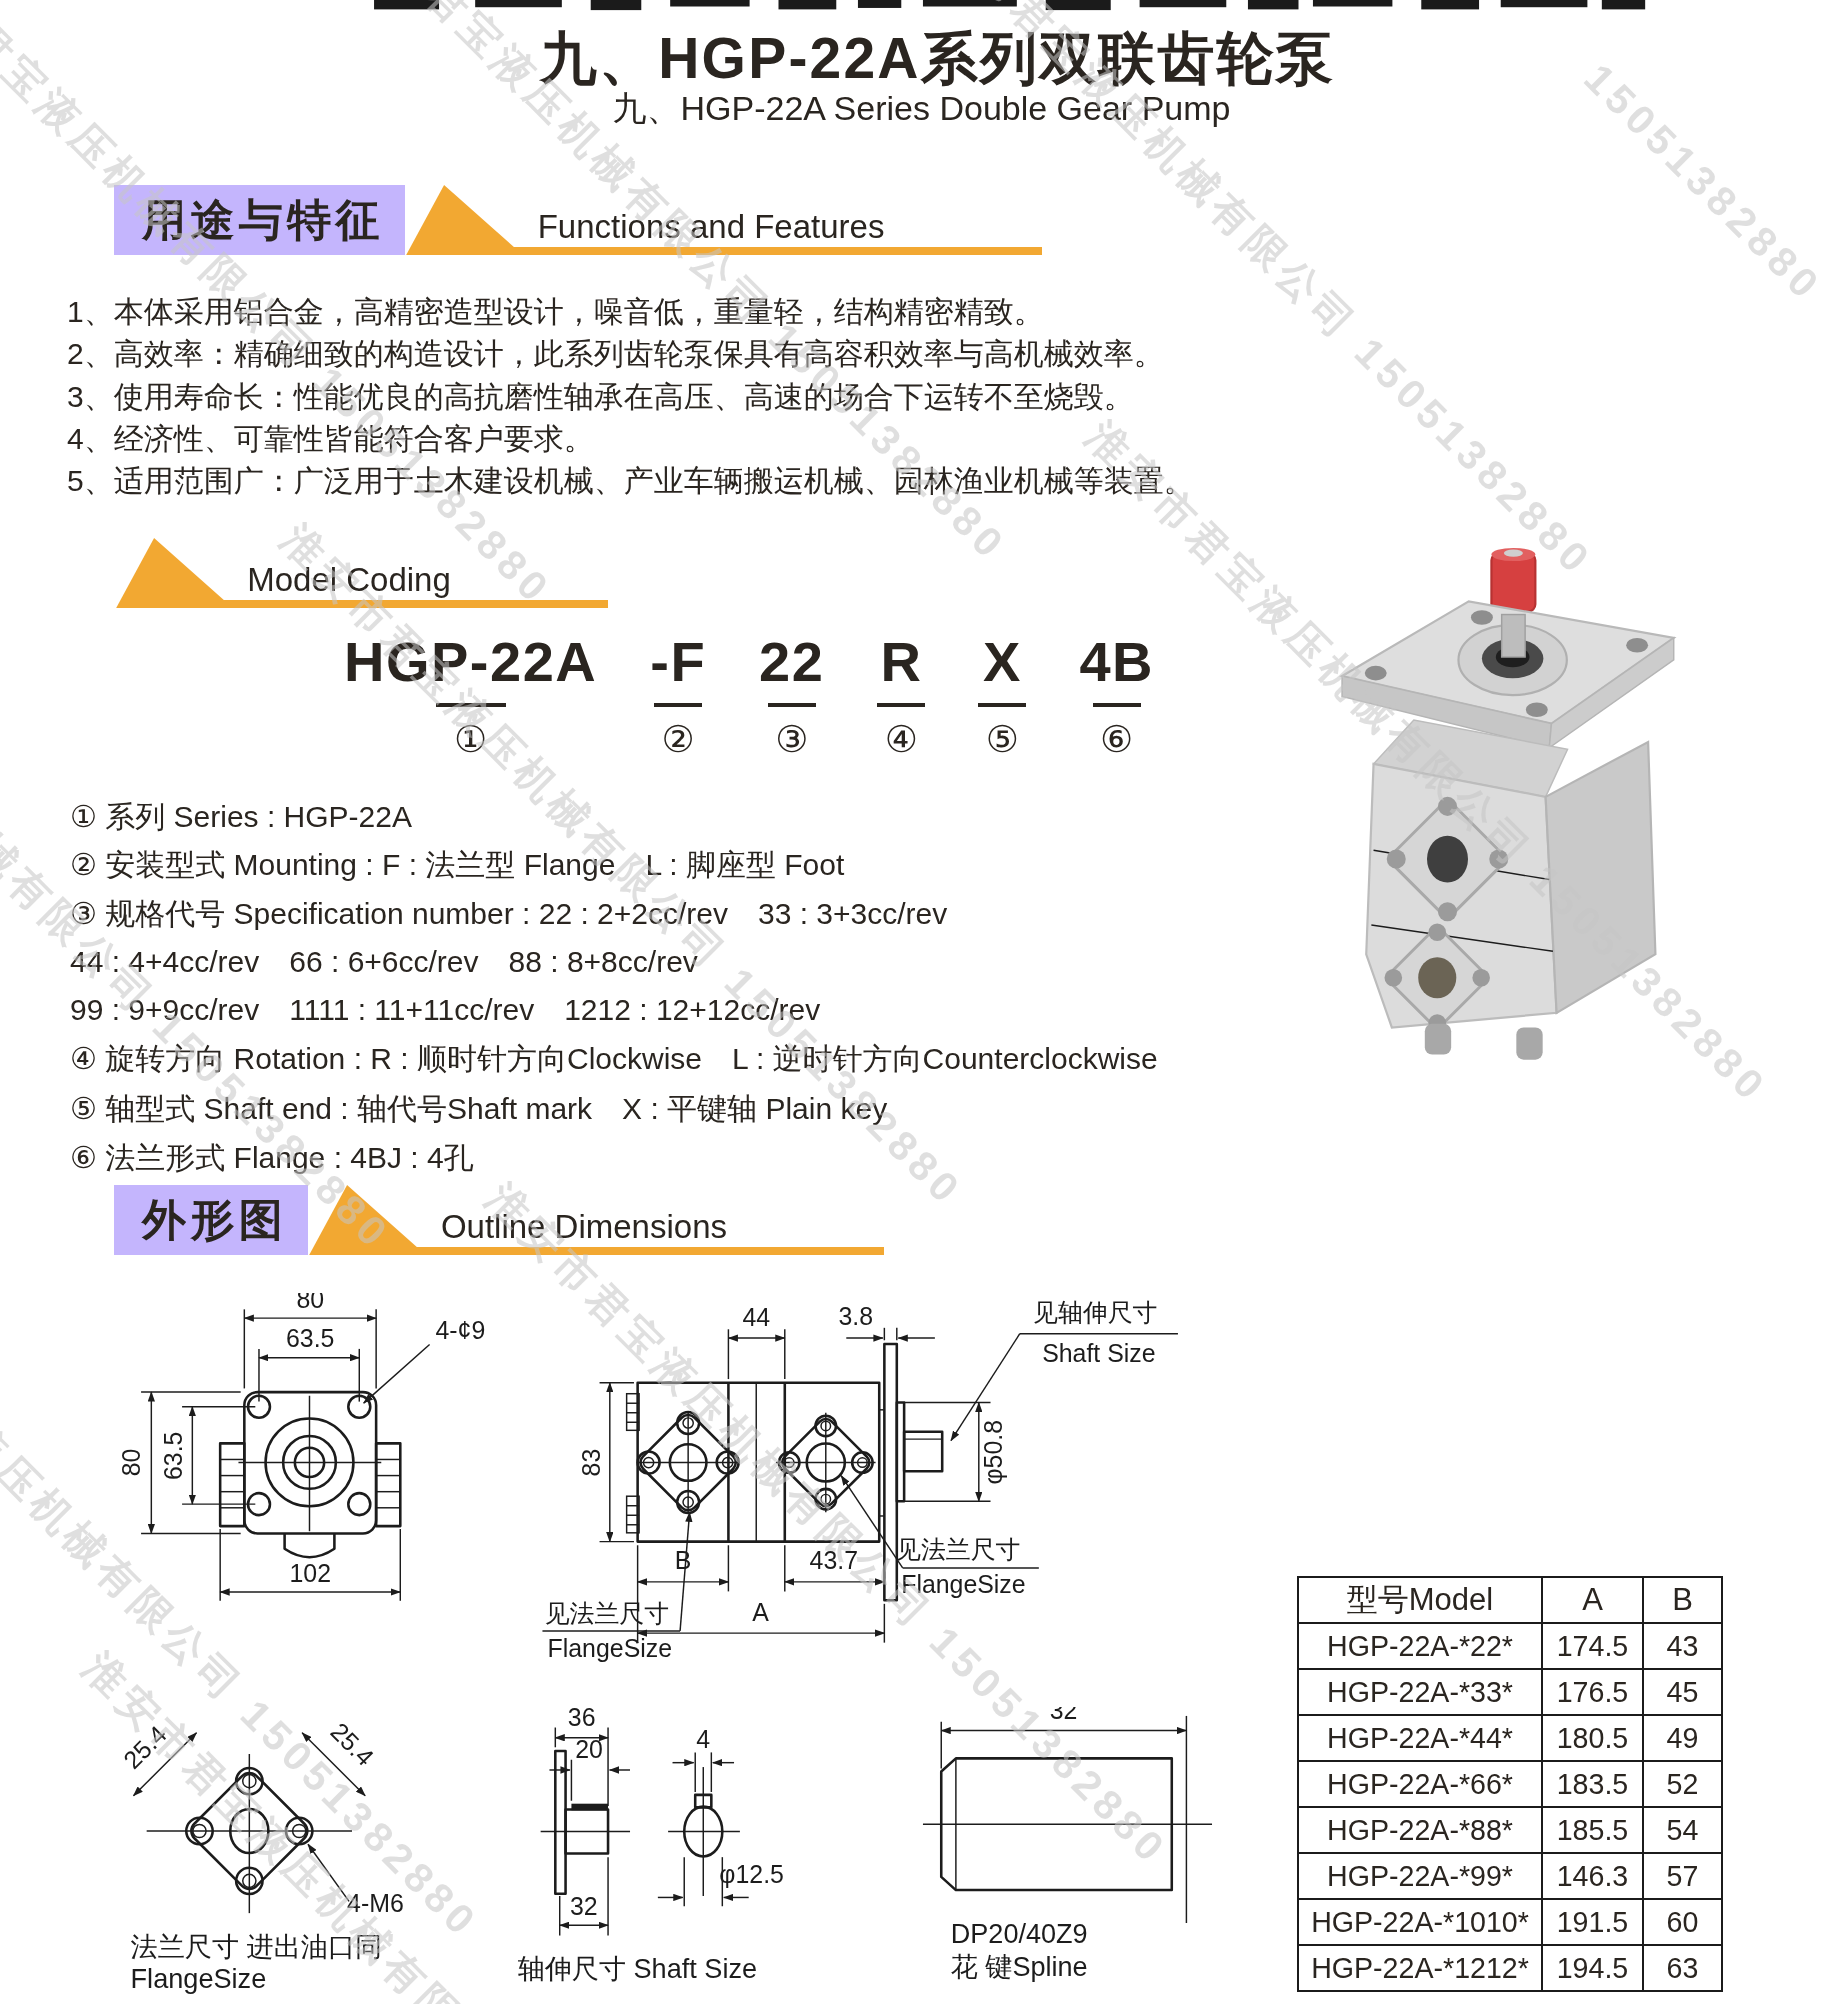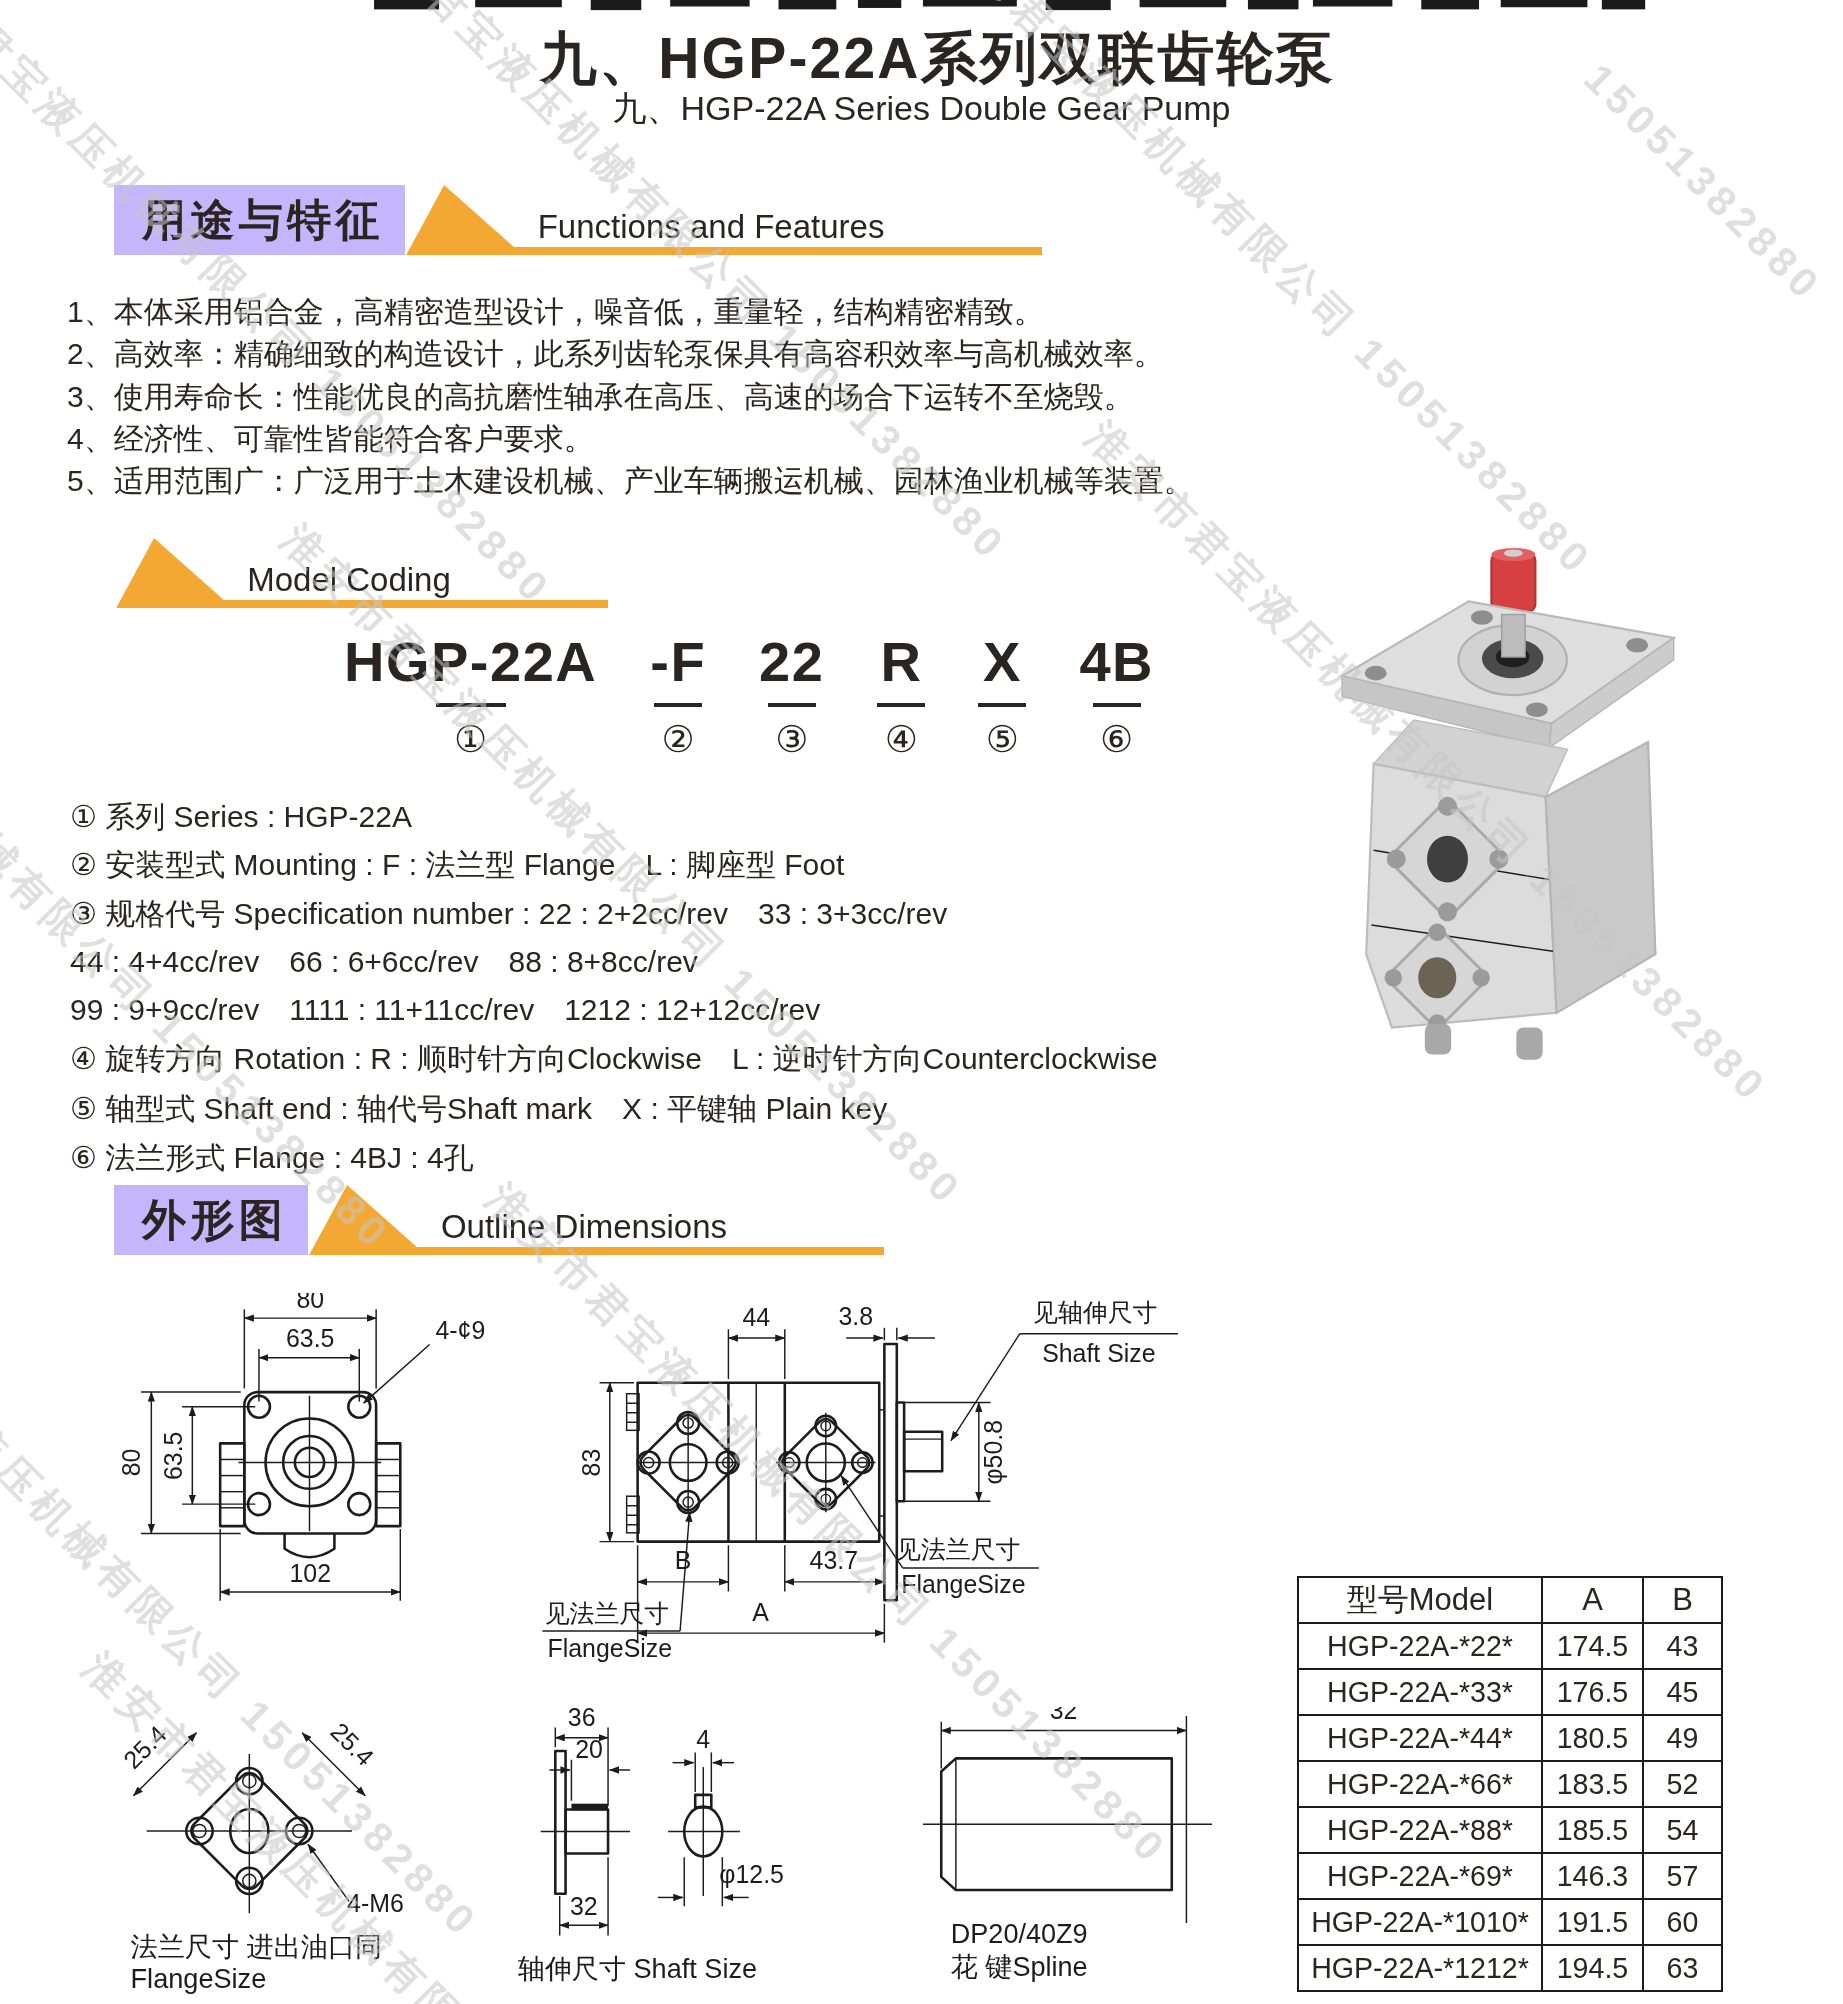--- a/index.html
+++ b/index.html
@@ -500,21 +500,21 @@
       <td class="model">HGP-22A-*66*</td>
       <td class="va">183.5</td>
       <td class="vb">52</td>
     </tr>
     <tr>
       <td class="model" able="false">HGP-22A-*88*</td>
       <td class="va">185.5</td>
       <td class="vb">54</td>
     </tr>
     <tr>
-      <td class="model">HGP-22A-*69*</td>
+      <td class="model">HGP-22A-*99*</td>
       <td class="va">146.3</td>
       <td class="vb">57</td>
     </tr>
     <tr>
       <td class="model">HGP-22A-*1010*</td>
       <td class="va">191.5</td>
       <td class="vb">60</td>
     </tr>
     <tr>
       <td class="model">HGP-22A-*1212*</td>

